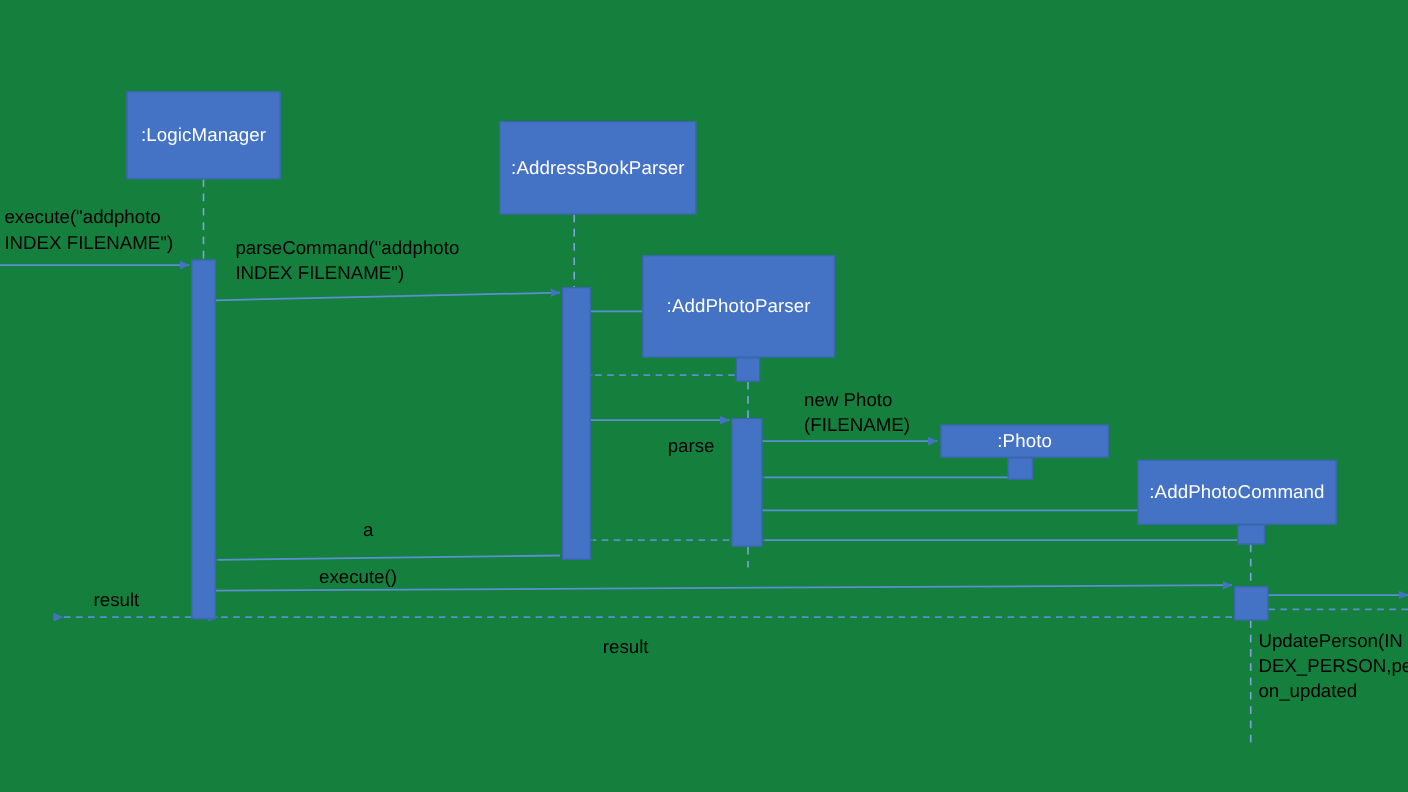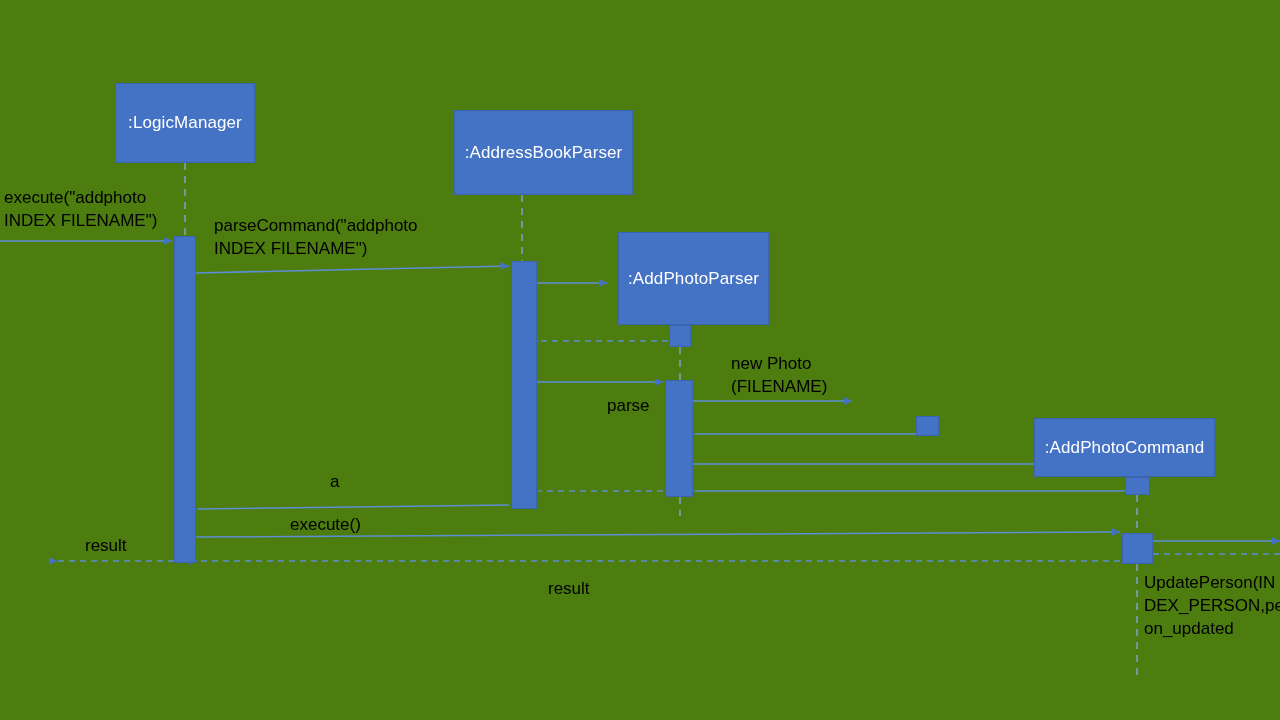--- a/index.html
+++ b/index.html
@@ -4,21 +4,21 @@
 <style>
   html, body {
     margin: 0;
     padding: 0;
     background: #ffffff;
   }
   #canvas {
     position: relative;
     width: 1280px;
     height: 720px;
-    background: #4d7c0f;
+    background: #15803d;
     overflow: hidden;
     font-family: "Liberation Sans", sans-serif;
   }
   #diagram-svg {
     position: absolute;
     left: 0;
     top: 0;
     width: 1280px;
     height: 720px;
   }
@@ -116,24 +116,27 @@
   </svg>
 
   <div class="lifeline-box" style="left:115px; top:83px; width:140px; height:80px;">
     <span>:LogicManager</span>
   </div>
 
   <div class="lifeline-box" style="left:454px; top:110px; width:179px; height:85px;">
     <span>:AddressBookParser</span>
   </div>
 
-  <div class="lifeline-box" style="left:618px; top:232px; width:151px; height:93px;">
+  <div class="lifeline-box" style="left:584px; top:232px; width:175px; height:93px;">
     <span>:AddPhotoParser</span>
   </div>
 
+  <div class="lifeline-box" style="left:855px; top:386px; width:153px; height:30px;">
+    <span>:Photo</span>
+  </div>
 
   <div class="lifeline-box" style="left:1034px; top:418px; width:181px; height:59px;">
     <span>:AddPhotoCommand</span>
   </div>
 
   <div class="activation" style="left:174px; top:236px; width:22px; height:327px;"></div>
 
   <div class="activation" style="left:511px; top:261px; width:26px; height:248px;"></div>
 
   <div class="activation" style="left:669px; top:325px; width:22px; height:22px;"></div>

